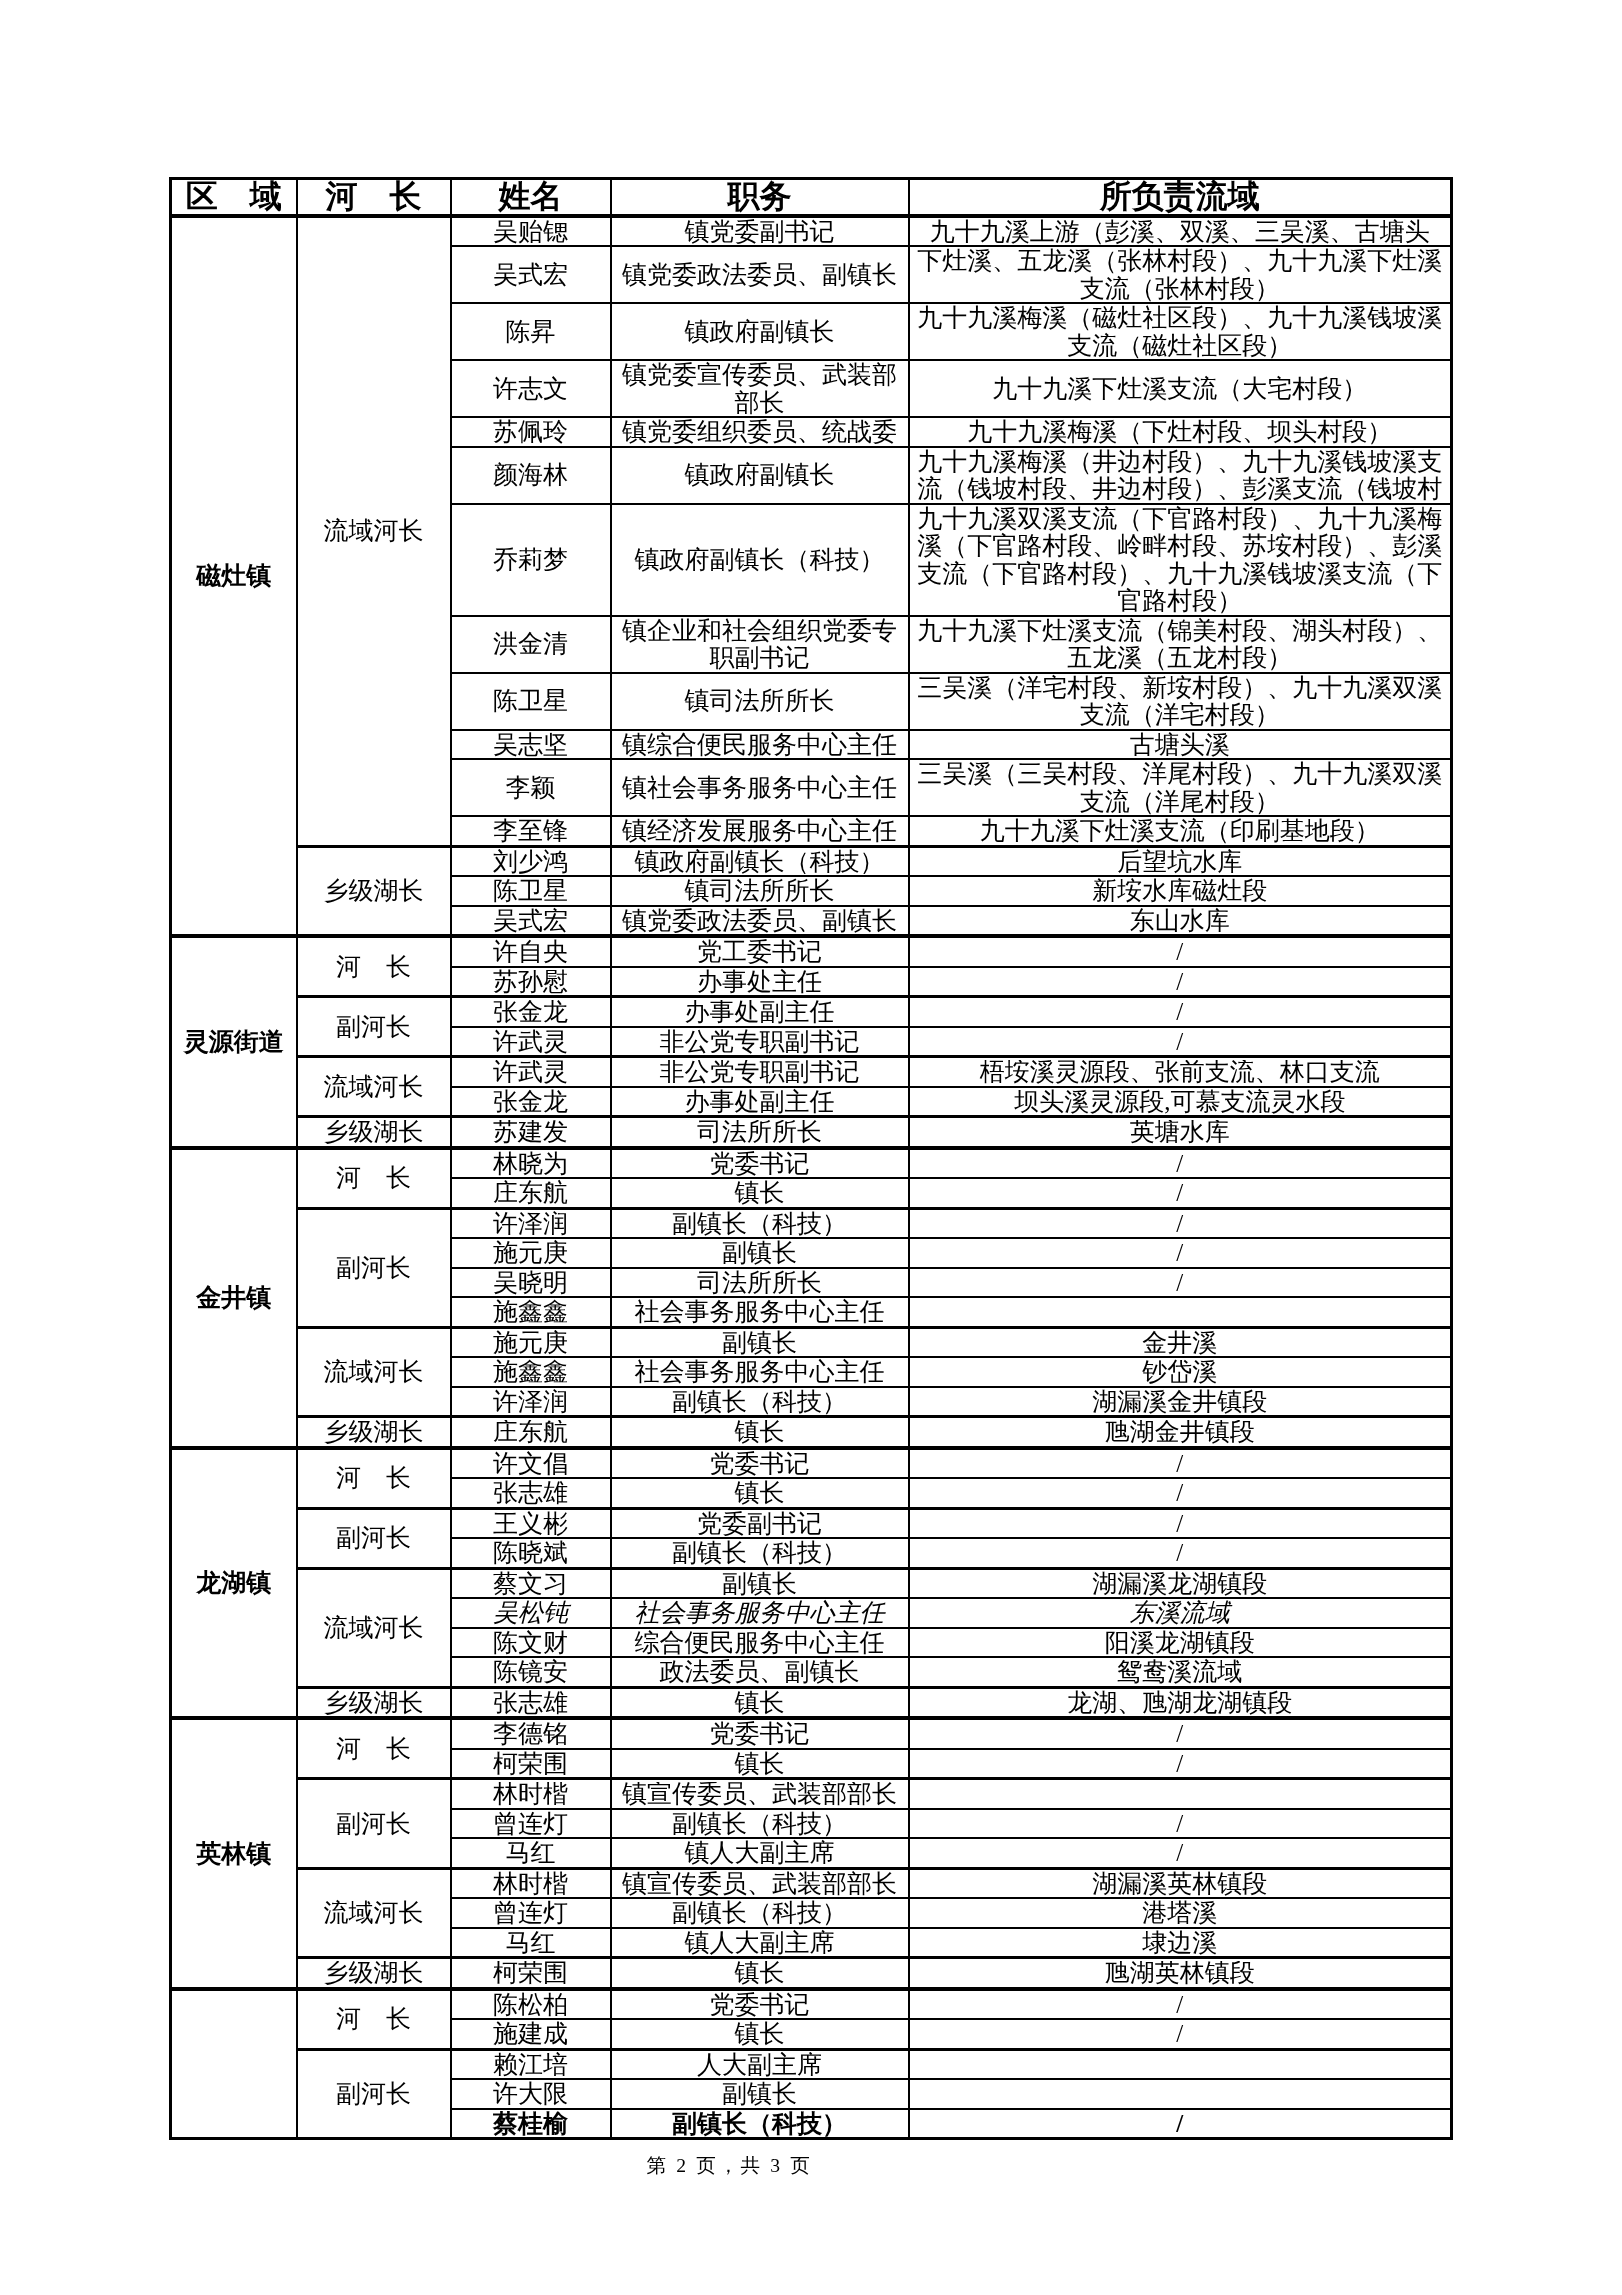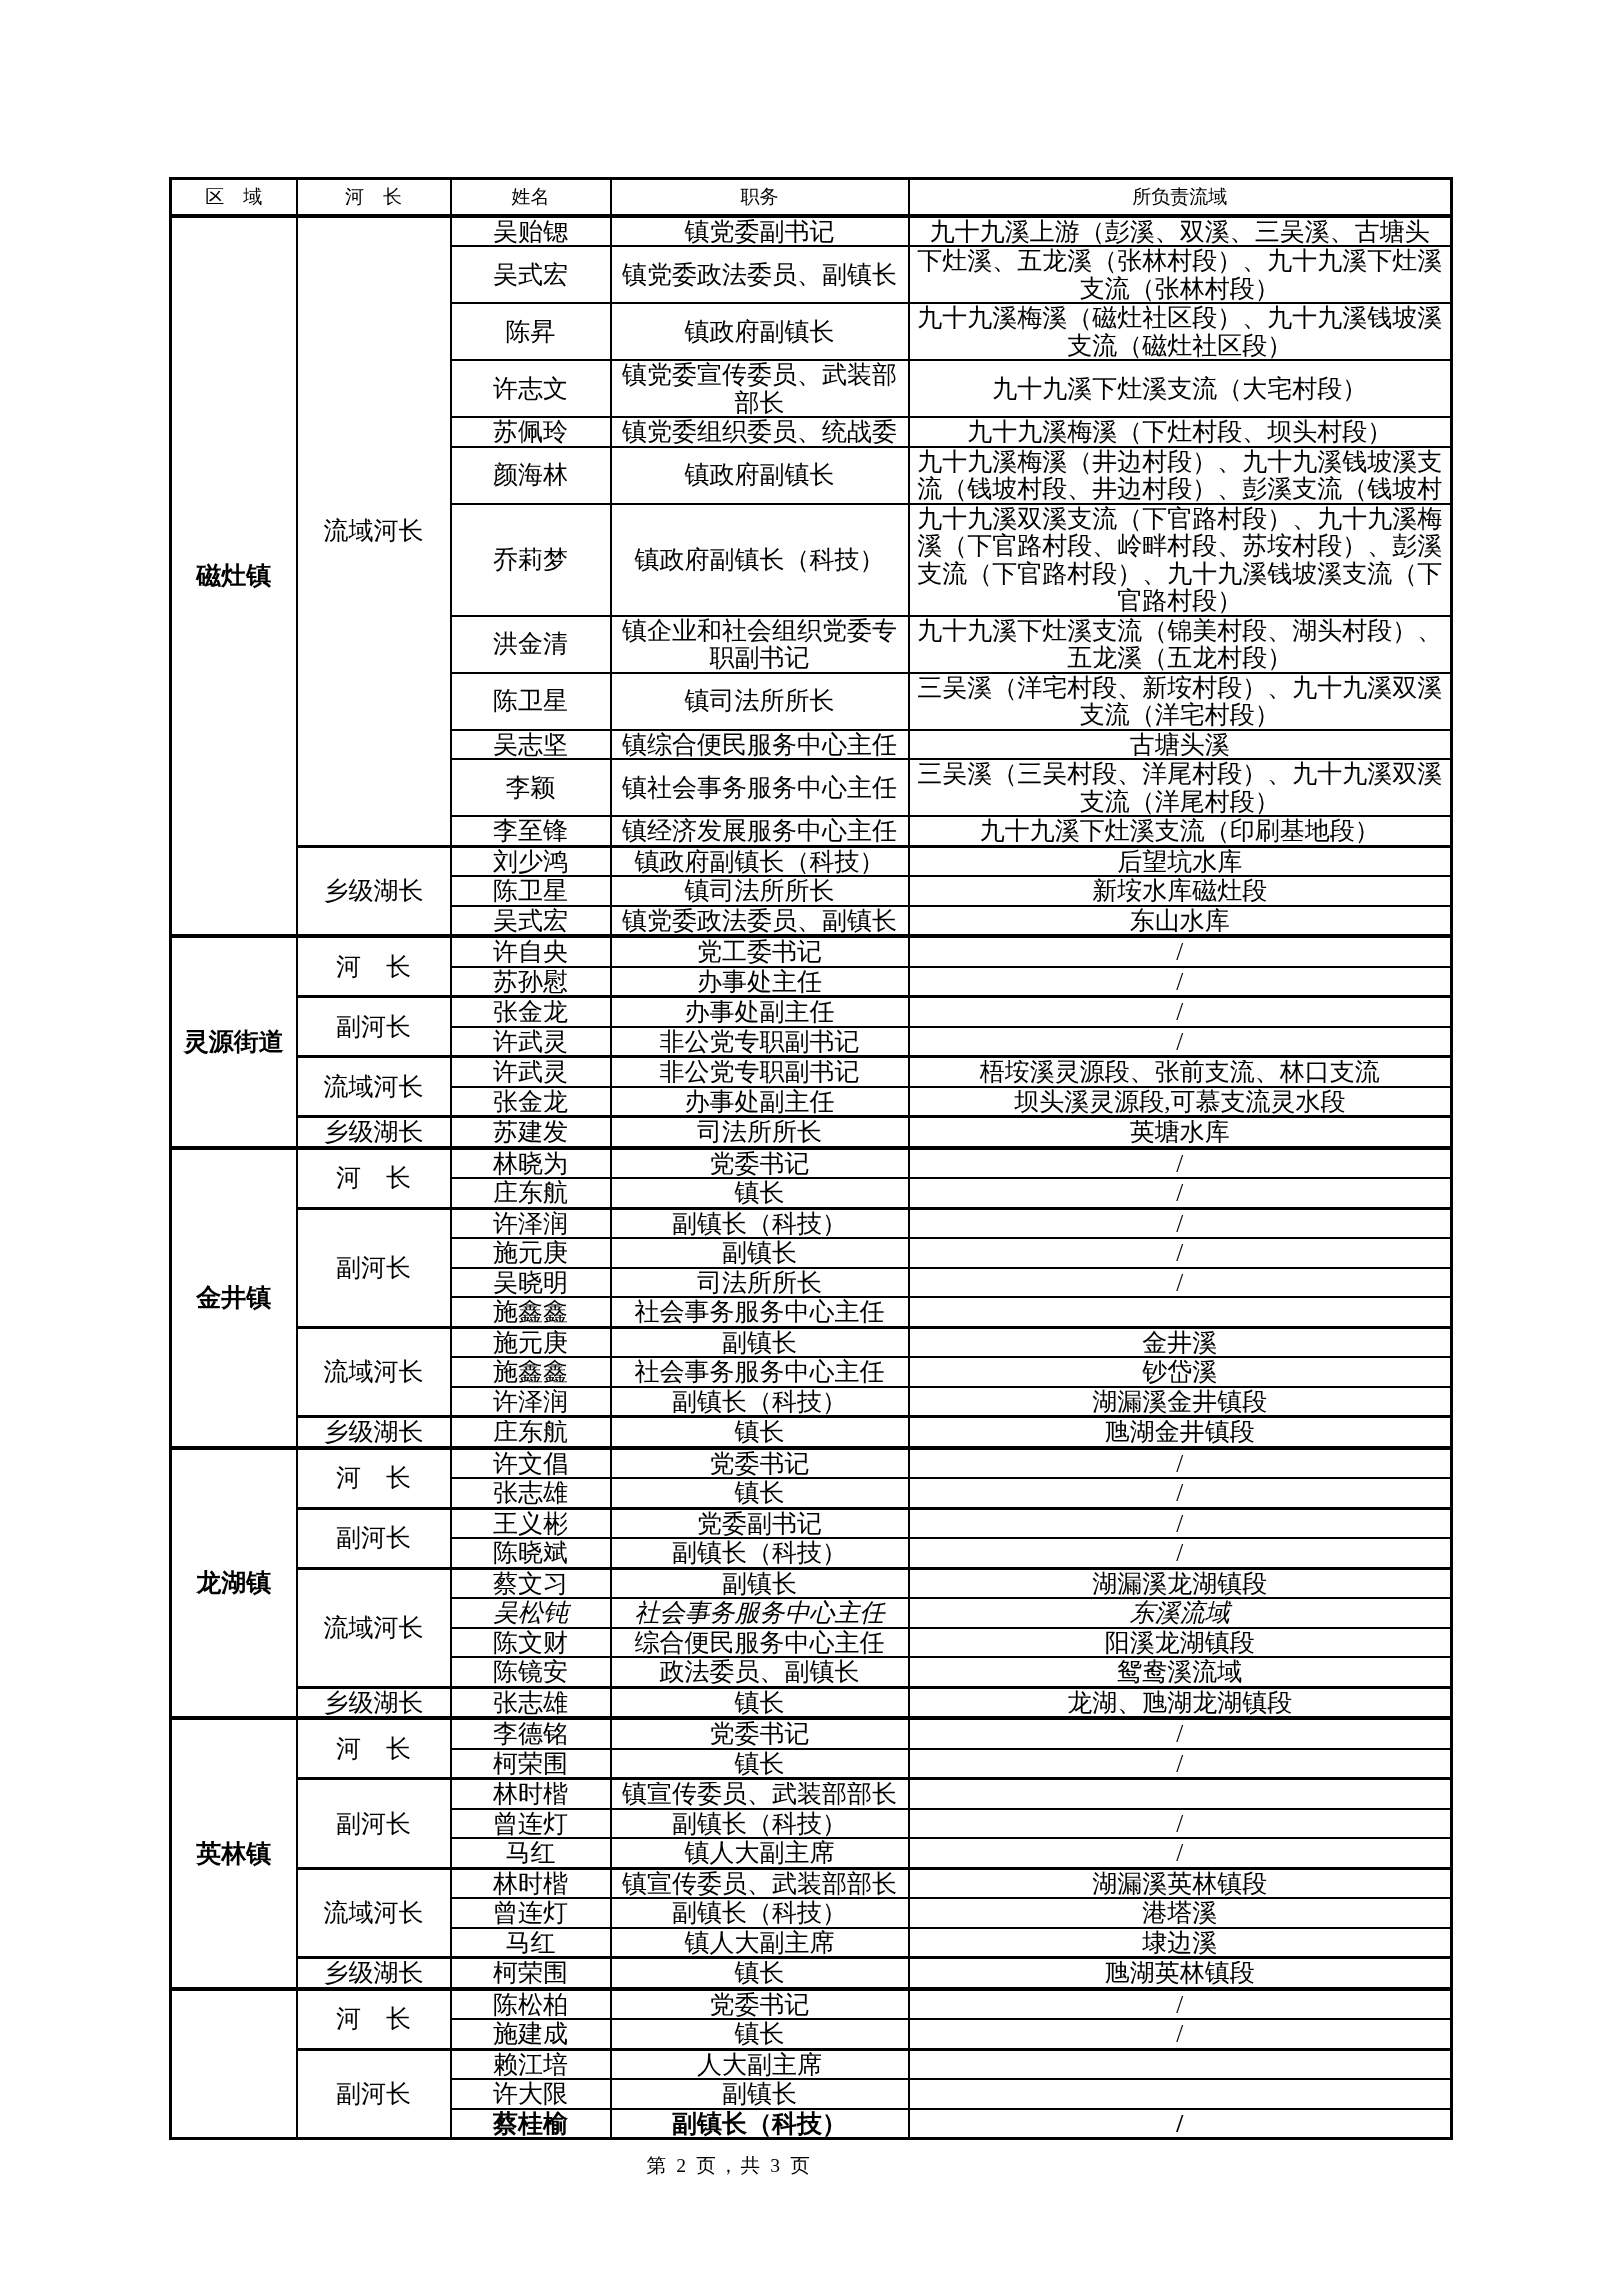--- a/index.html
+++ b/index.html
@@ -31,23 +31,23 @@
     text-align: center;
     vertical-align: middle;
     padding: 0 1.3px;
     overflow: hidden;
     font-size: 25px;
     line-height: 27.5px;
     word-break: break-all;
   }
   .rc-table thead tr { height: 37px; }
   .rc-table th {
-    font-weight: normal;
+    font-weight: bold;
     border-bottom-width: 2.6px;
-    font-size: 19px;
+    font-size: 32px;
   }
   .rc-table tr.group-start > td { border-top-width: 3.3px; border-radius: 6px; }
   .rc-table tr.section-start > td { border-top-width: 4.6px; }
   .region-cell { font-weight: bold; }
   .group-cell { font-weight: normal; }
   .footer {
     position: absolute;
     left: 0;
     top: 2152px;
     width: 1459px;

